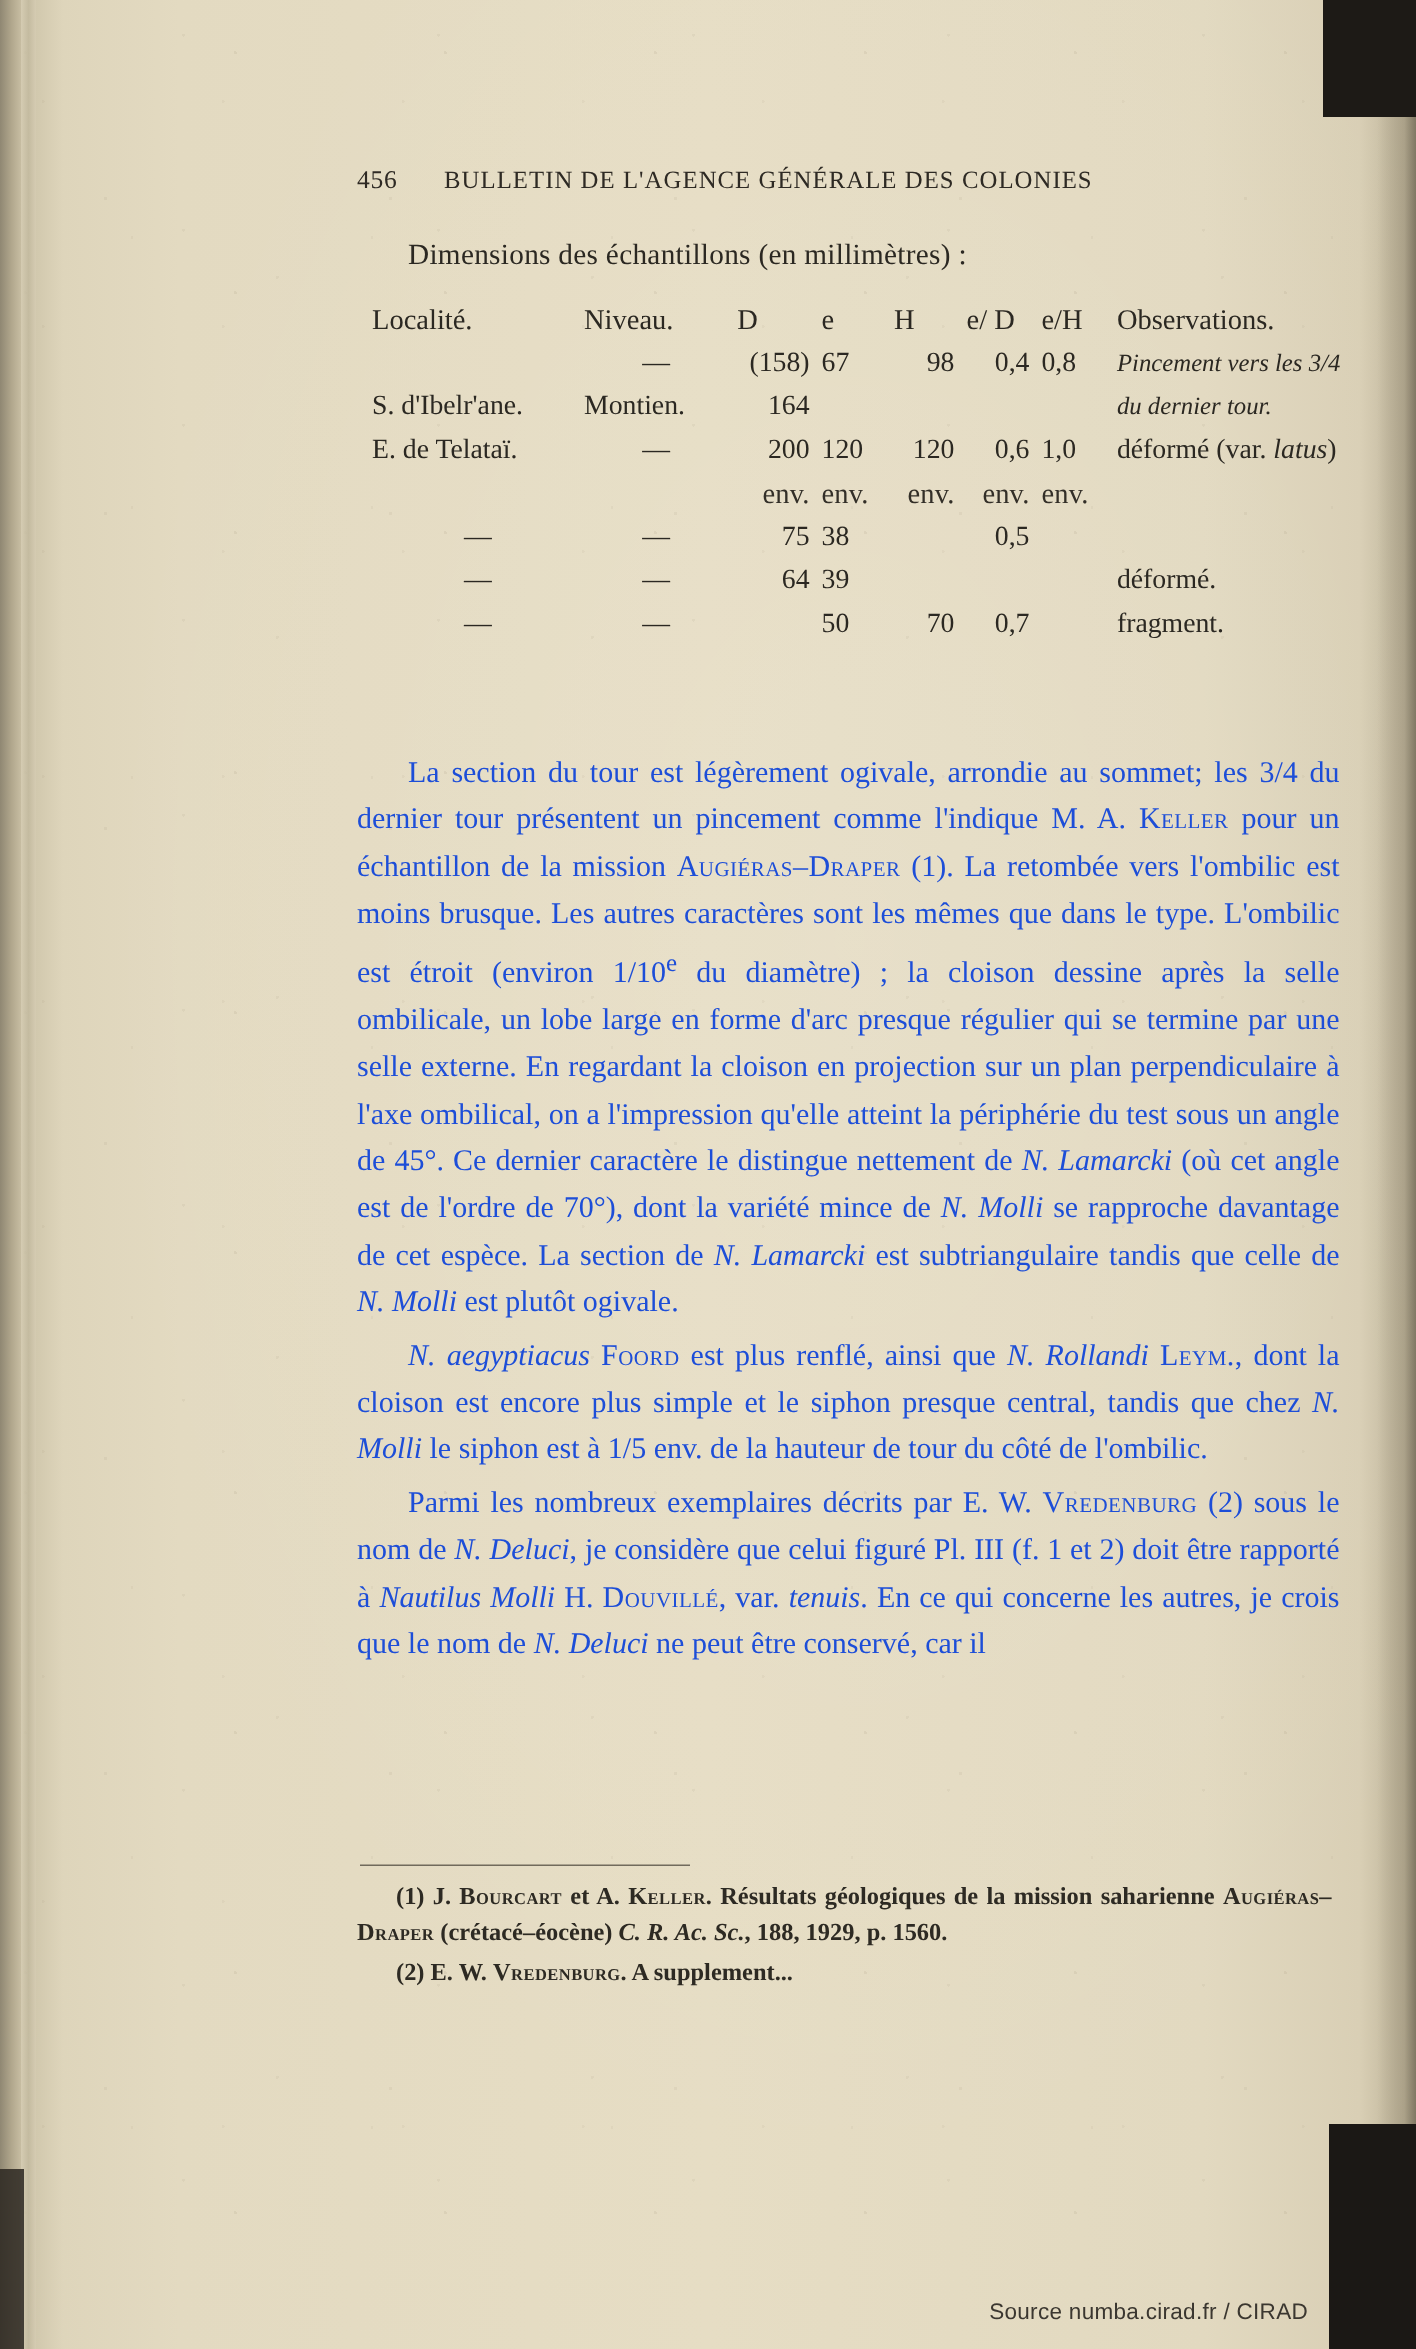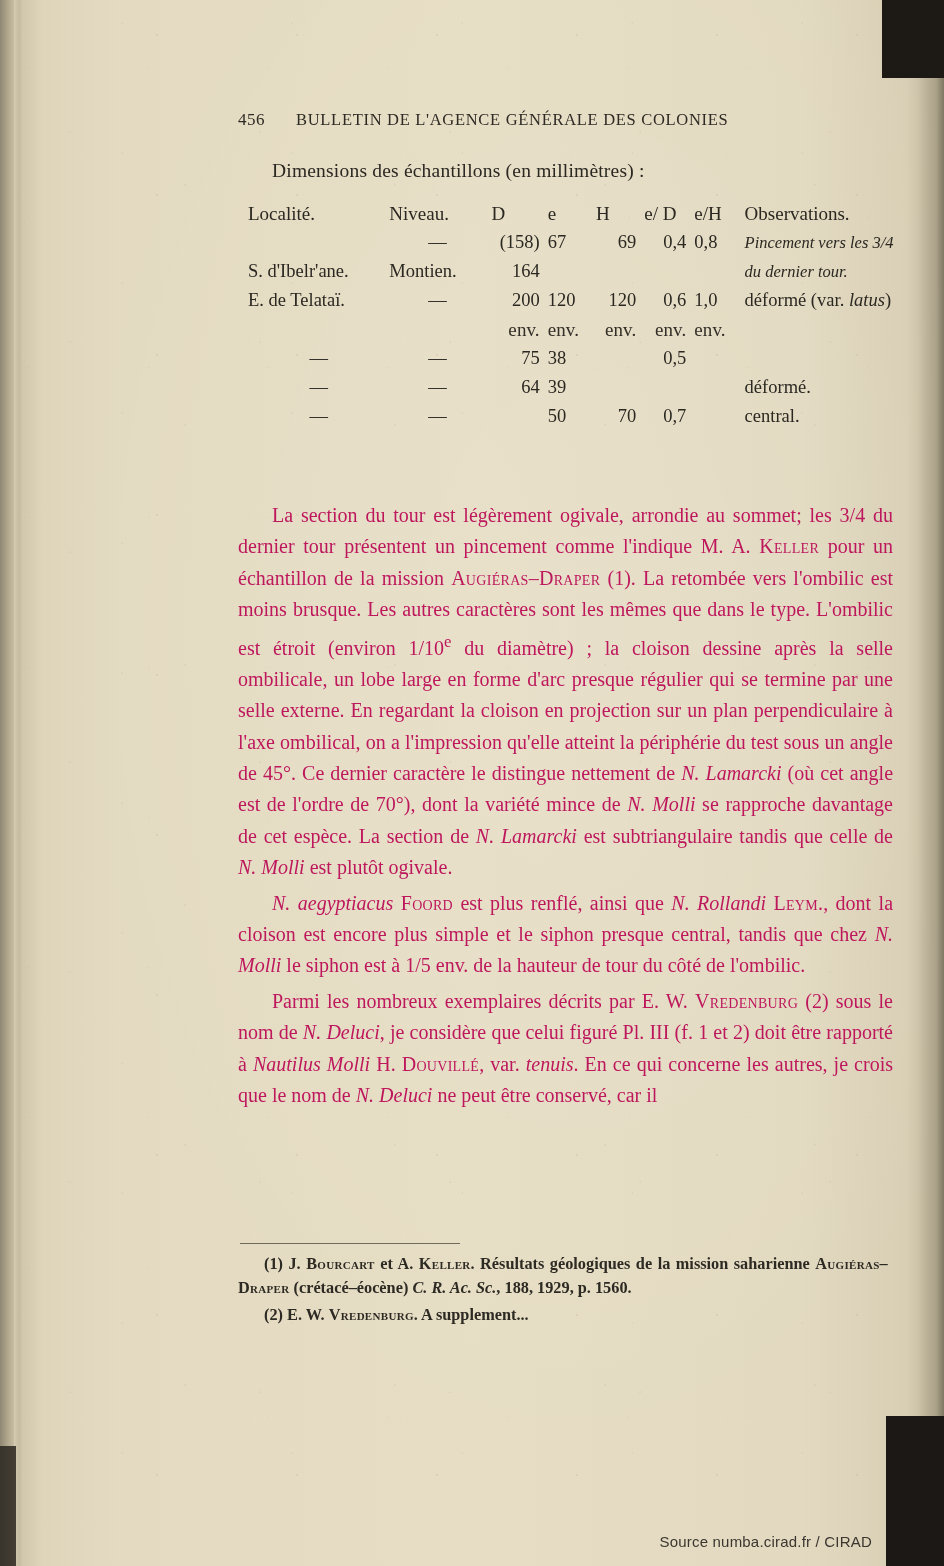--- a/index.html
+++ b/index.html
@@ -163,21 +163,21 @@
     margin-top: 33px;
   }
   .it { font-style: italic; }
 
   
   .body {
     position: absolute;
     left: 238px;
     top: 500px;
     width: 655px;
-    color: #be185d;
+    color: #1d4ed8;
     font-size: 20px;
     line-height: 31.4px;
     text-align: justify;
     text-justify: inter-word;
   }
   .body p {
     margin: 0 0 4px 0;
     text-indent: 34px;
   }
   .sc {
@@ -250,21 +250,21 @@
         <th class="c-eh hdr-eh">e/H</th>
         <th class="c-obs">Observations.</th>
       </tr>
     </thead>
     <tbody>
       <tr>
         <td class="c-loc"></td>
         <td class="c-niv ctr">—</td>
         <td class="c-d">(158)</td>
         <td class="c-e">67</td>
-        <td class="c-h">69</td>
+        <td class="c-h">98</td>
         <td class="c-ed">0,4</td>
         <td class="c-eh">0,8</td>
         <td class="c-obs obs-sm">Pincement vers les 3/4</td>
       </tr>
       <tr>
         <td class="c-loc">S. d'Ibelr'ane.</td>
         <td class="c-niv">Montien.</td>
         <td class="c-d">164</td>
         <td class="c-e"></td>
         <td class="c-h"></td>
@@ -313,21 +313,21 @@
         <td class="c-obs obs-ind">déformé.</td>
       </tr>
       <tr>
         <td class="c-loc ctr">—</td>
         <td class="c-niv ctr">—</td>
         <td class="c-d"></td>
         <td class="c-e">50</td>
         <td class="c-h">70</td>
         <td class="c-ed">0,7</td>
         <td class="c-eh"></td>
-        <td class="c-obs obs-ind">central.</td>
+        <td class="c-obs obs-ind">fragment.</td>
       </tr>
     </tbody>
   </table>
 
   <div class="body">
     <p><span>La section du tour est légèrement ogivale, arrondie au sommet; les 3/4 du dernier tour présentent un pincement comme l'indique M. A. </span><span class="sc">Keller</span><span> pour un échantillon de la mission </span><span class="sc">Augiéras–Draper</span><span> (1). La retombée vers l'ombilic est moins brusque. Les autres caractères sont les mêmes que dans le type. L'ombilic est étroit (environ 1/10</span><sup>e</sup><span> du diamètre) ; la cloison dessine après la selle ombilicale, un lobe large en forme d'arc presque régulier qui se termine par une selle externe. En regardant la cloison en projection sur un plan perpendiculaire à l'axe ombilical, on a l'impression qu'elle atteint la périphérie du test sous un angle de 45°. Ce dernier caractère le distingue nettement de </span><span class="it">N. Lamarcki</span><span> (où cet angle est de l'ordre de 70°), dont la variété mince de </span><span class="it">N. Molli</span><span> se rapproche davantage de cet espèce. La section de </span><span class="it">N. Lamarcki</span><span> est subtriangulaire tandis que celle de </span><span class="it">N. Molli</span><span> est plutôt ogivale.</span></p>
 
     <p><span class="it">N. aegyptiacus</span><span> </span><span class="sc">Foord</span><span> est plus renflé, ainsi que </span><span class="it">N. Rollandi</span> <span class="sc">Leym.</span><span>, dont la cloison est encore plus simple et le siphon presque central, tandis que chez </span><span class="it">N. Molli</span><span> le siphon est à 1/5 env. de la hauteur de tour du côté de l'ombilic.</span></p>
 
     <p><span>Parmi les nombreux exemplaires décrits par E. W. </span><span class="sc">Vredenburg</span><span> (2) sous le nom de </span><span class="it">N. Deluci</span><span>, je considère que celui figuré Pl. III (f. 1 et 2) doit être rapporté à </span><span class="it">Nautilus Molli</span><span> H. </span><span class="sc">Douvillé</span><span>, var. </span><span class="it">tenuis</span><span>. En ce qui concerne les autres, je crois que le nom de </span><span class="it">N. Deluci</span><span> ne peut être conservé, car il</span></p>

